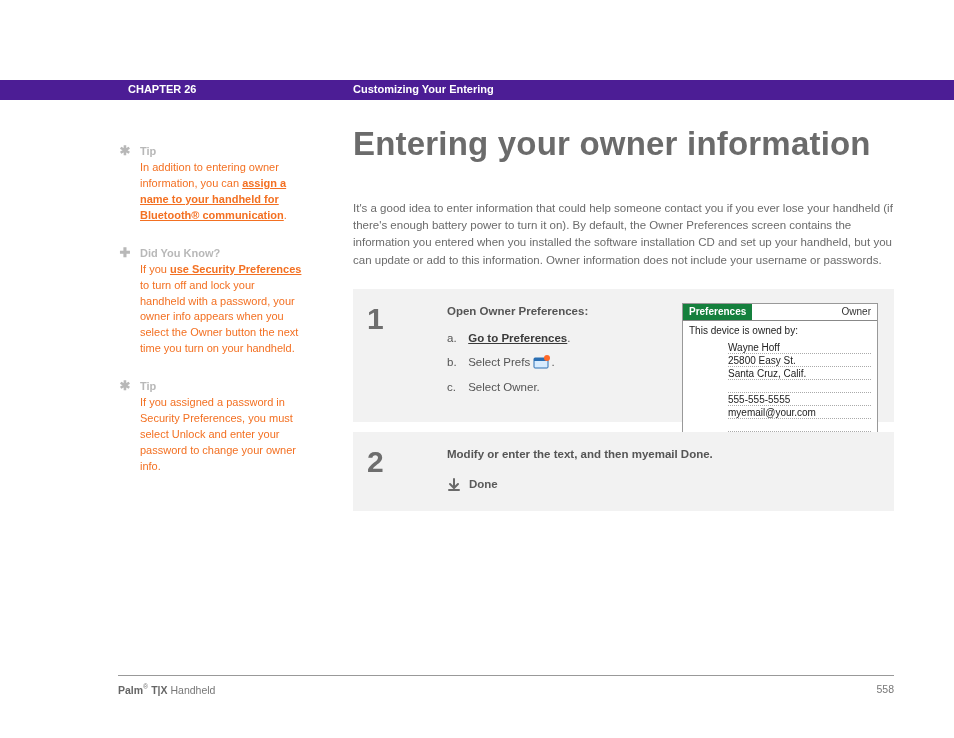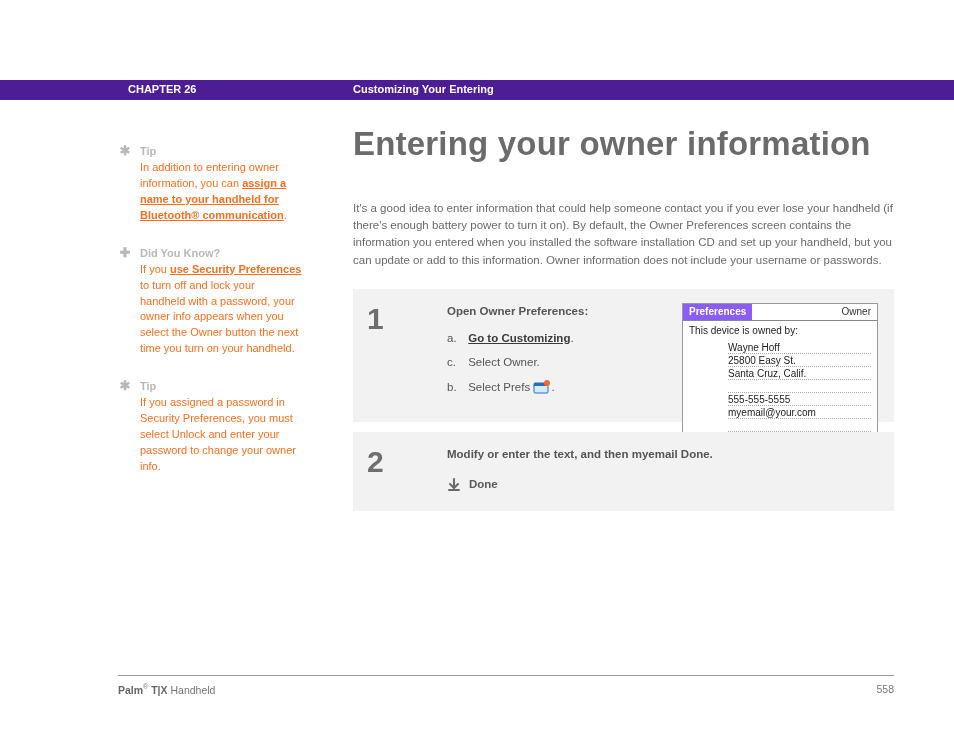--- a/index.html
+++ b/index.html
@@ -128,21 +128,21 @@
     font-family: Arial, sans-serif;
     font-size: 10px;
   }
   .palm .titlebar {
     display: flex;
     justify-content: space-between;
     border-bottom: 1px solid #888;
     font-size: 10px;
   }
   .palm .titlebar .left {
-    background: #8b5cf6;
+    background: #15803d;
     color: #fff;
     font-weight: bold;
     padding: 1px 6px;
   }
   .palm .titlebar .right {
     padding: 1px 6px;
     color: #333;
   }
   .palm .body {
     padding: 3px 6px 6px 6px;
@@ -225,36 +225,36 @@
     <h1 class="title">Entering your owner information</h1>
     <p class="intro">It's a good idea to enter information that could help someone contact you if you ever lose your handheld (if there's enough battery power to turn it on). By default, the Owner Preferences screen contains the information you entered when you installed the software installation CD and set up your handheld, but you can update or add to this information. Owner information does not include your username or passwords.</p>
 
     <div class="step">
       <div class="num">1</div>
       <div class="content">
         <div class="lead">Open Owner Preferences:</div>
         <ol class="sub">
           <li>
             <span class="m">a.</span>
-            <a href="#" class="link-bold">Go to Customizing</a><span>.</span>
-          </li>
-          <li>
-            <span class="m">c.</span>
-            <span>Select Owner.</span>
+            <a href="#" class="link-bold">Go to Preferences</a><span>.</span>
           </li>
           <li>
             <span class="m">b.</span>
             <span>Select Prefs </span>
             <span class="prefs-icon">
               <svg viewBox="0 0 18 14" width="18" height="14">
                 <rect x="1" y="3" width="14" height="10" rx="1" fill="#d8ecff" stroke="#2b6fb3" stroke-width="1"></rect>
                 <rect x="1" y="3" width="14" height="3" fill="#2b6fb3"></rect>
                 <circle cx="14" cy="3" r="3" fill="#ff6a2a"></circle>
               </svg>
             </span><span>.</span>
+          </li>
+          <li>
+            <span class="m">c.</span>
+            <span>Select Owner.</span>
           </li>
         </ol>
       </div>
 
       <div class="palm">
         <div class="titlebar">
           <span class="left">Preferences</span>
           <span class="right">Owner</span>
         </div>
         <div class="body">

